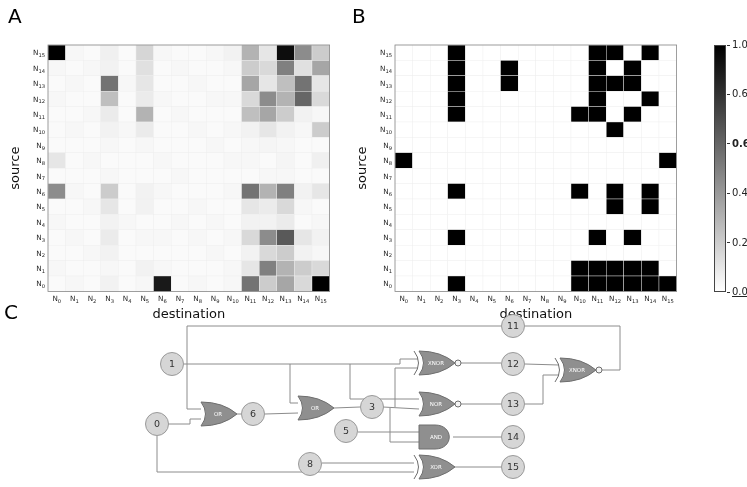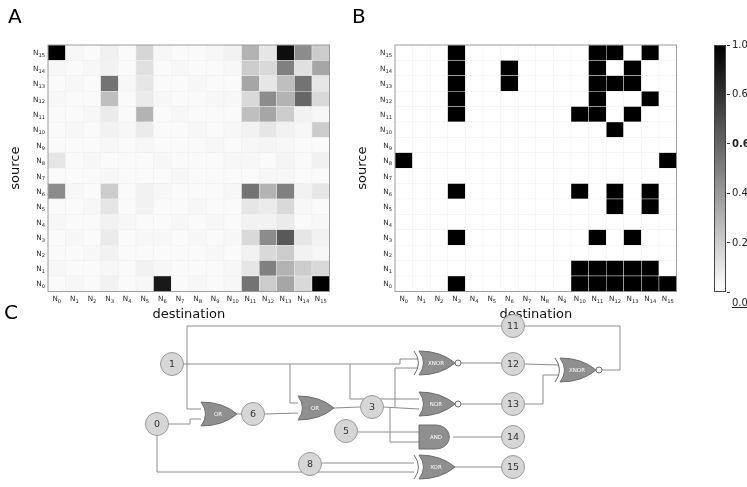--- a/index.html
+++ b/index.html
@@ -624,21 +624,21 @@
     <div class="cb-label" style="top: -4px;">1.0</div>
     <div class="cb-tick" style="top: 48.9px;"></div>
     <div class="cb-label" style="top: 45.4px;">0.6</div>
     <div class="cb-tick" style="top: 98.3px;"></div>
     <div class="cb-label" style="top: 94.8px; font-weight: bold;">0.6</div>
     <div class="cb-tick" style="top: 147.7px;"></div>
     <div class="cb-label" style="top: 144.2px;">0.4</div>
     <div class="cb-tick" style="top: 197.1px;"></div>
     <div class="cb-label" style="top: 193.6px;">0.2</div>
     <div class="cb-tick" style="top: 246.5px;"></div>
-    <div class="cb-label" style="top: 254px; text-decoration: underline;">0.0</div>
+    <div class="cb-label" style="top: 243px; text-decoration: underline;">0.0</div>
   </div>
 
 <svg id="circuit-svg" viewBox="0 0 747 187">
     <polyline points="501,26 187,26 187,109 201,109" fill="none" stroke="#8c8c8c" stroke-width="1"></polyline>
     <polyline points="168,124 190,124 190,119 201,119" fill="none" stroke="#8c8c8c" stroke-width="1"></polyline>
     <polyline points="237,114 241,114" fill="none" stroke="#8c8c8c" stroke-width="1"></polyline>
     <polyline points="265,114 298,113" fill="none" stroke="#8c8c8c" stroke-width="1"></polyline>
     <polyline points="184,64 400,64 400,59 418,59" fill="none" stroke="#8c8c8c" stroke-width="1"></polyline>
     <polyline points="290,64 290,103 298,103" fill="none" stroke="#8c8c8c" stroke-width="1"></polyline>
     <polyline points="350,64 350,99 419,99" fill="none" stroke="#8c8c8c" stroke-width="1"></polyline>

